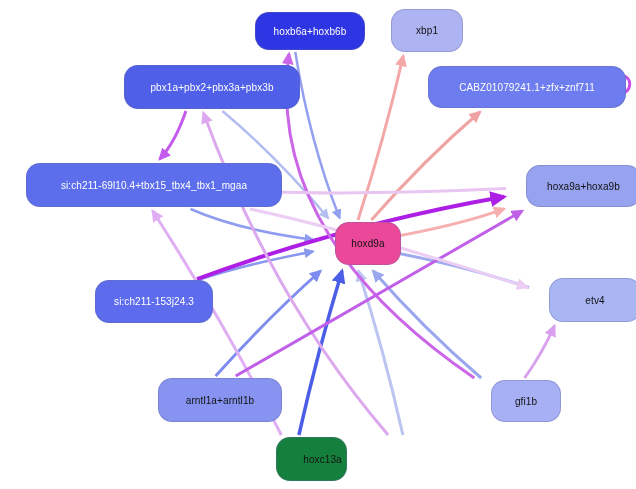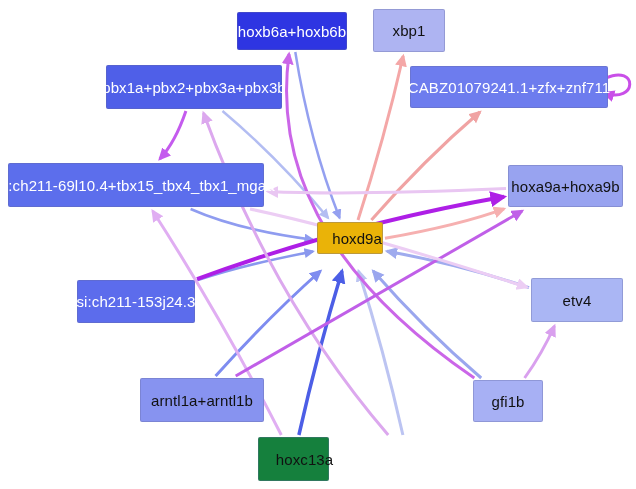--- a/index.html
+++ b/index.html
@@ -8,27 +8,28 @@
     width:636px;height:489px;
     background:#ffffff;
     overflow:hidden;
     font-family:"Liberation Sans", sans-serif;
   }
   #edge-layer{position:absolute;left:0;top:0;width:636px;height:489px;z-index:1;}
   #node-layer{position:absolute;left:0;top:0;width:636px;height:489px;z-index:2;}
   .node{
     position:absolute;
     display:flex;align-items:center;justify-content:center;
-    border-radius:2px;
+    border-radius:14px;
     border:1px solid rgba(100,105,160,0.35);
     box-sizing:border-box;
-    font-size:15px;
+    font-size:10px;
     letter-spacing:0.1px;
     cursor:pointer;
     white-space:nowrap;
+    margin-left:18px;
   }
   .node span{pointer-events:none;}
 </style>
 </head>
 <body>
 
 <div id="canvas">
   <svg id="edge-layer" width="636" height="489" viewBox="0 0 636 489" xmlns="http://www.w3.org/2000/svg">
     <defs id="edge-markers">
         <marker id="m0" markerWidth="5" markerHeight="5" refX="3.4" refY="2" orient="auto" markerUnits="strokeWidth">
@@ -117,21 +118,21 @@
         <path d="M 606,78 C 638,64 638,104 604,93" fill="none" stroke="#c94fe8" stroke-width="3" marker-end="url(#m15)"></path>
         <path d="M388.2,435.0 Q272,300 203.5,113.0" fill="none" stroke="#dca8ee" stroke-width="3" marker-end="url(#m16)"></path>
         <path d="M281.3,435.0 Q221.68579728451436,318.013182217843 152.7,211.0" fill="none" stroke="#e0aef2" stroke-width="3" marker-end="url(#m17)"></path>
         <path d="M524.6,378.0 Q542.2031066168821,353.48792261167483 554.4,326.0" fill="none" stroke="#d9a0ee" stroke-width="3" marker-end="url(#m18)"></path>
         <path d="M235.7,376.0 Q379.75,293 522.1,211.0" fill="none" stroke="#c05fe8" stroke-width="3" marker-end="url(#m19)"></path>
         <path d="M506.0,188.6 Q350.7267171760292,195.49997289546866 268.0,191.5" fill="none" stroke="#e9c6f2" stroke-width="3" marker-end="url(#m20)"></path>
         <path d="M250.0,209.0 Q354.1003408787856,230.90742106193227 527.0,287.3" fill="none" stroke="#eccdf4" stroke-width="3" marker-end="url(#m21)"></path>
       </g>
   </svg>
   <div id="node-layer">
-      <div class="node" style="left: 317px; top: 222px; width: 66px; height: 32px; background: #eab308; color: rgb(17, 17, 17); justify-content: flex-end;">
+      <div class="node" style="left: 317px; top: 222px; width: 66px; height: 43px; background: #ec4899; color: rgb(17, 17, 17);">
         <span>hoxd9a</span>
       </div>
       <div class="node" style="left: 237px; top: 12px; width: 110px; height: 38px; background: rgb(46, 53, 226); color: rgb(255, 255, 255);">
         <span>hoxb6a+hoxb6b</span>
       </div>
       <div class="node" style="left: 373px; top: 9px; width: 72px; height: 43px; background: rgb(174, 180, 242); color: rgb(17, 17, 17);">
         <span>xbp1</span>
       </div>
       <div class="node" style="left: 410px; top: 66px; width: 198px; height: 42px; background: rgb(109, 124, 238); color: rgb(255, 255, 255);">
         <span>CABZ01079241.1+zfx+znf711</span>

